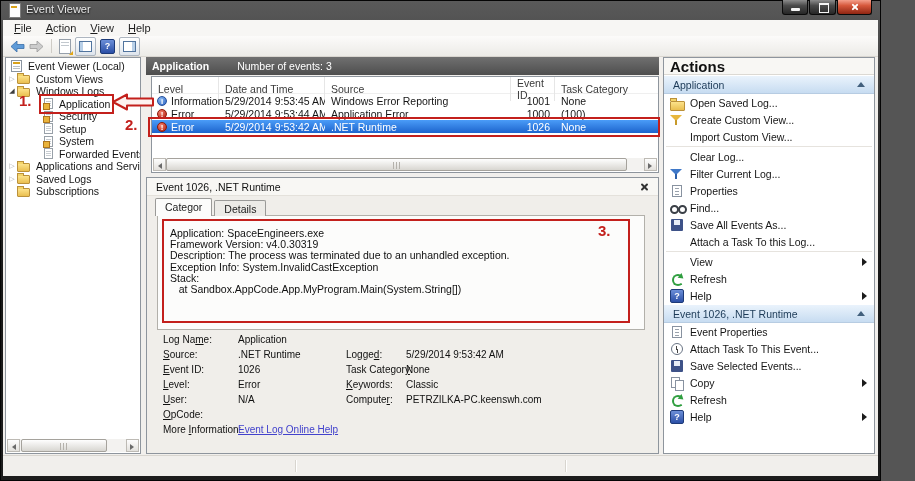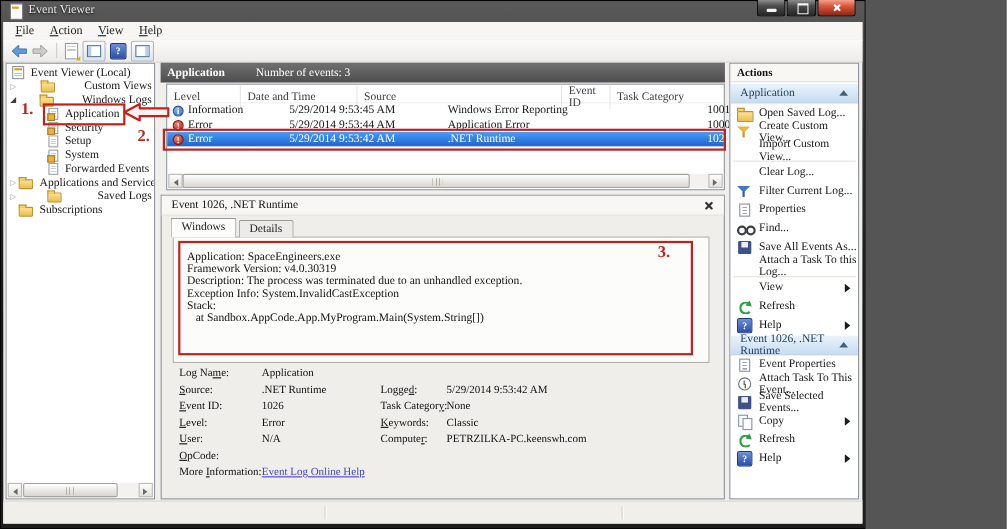--- a/index.html
+++ b/index.html
@@ -1,16 +1,16 @@
 <!DOCTYPE html>
 <html><head>
 <meta charset="utf-8">
 <style>
   html,body{margin:0;padding:0;background:#555;}
-  .screen{position:relative;width:787px;height:481px;font-family:Liberation Serif, serif;overflow:hidden;user-select:none;}
+  .screen{position:relative;width:881px;height:481px;font-family:Liberation Sans, sans-serif;overflow:hidden;user-select:none;}
   
   .frame{position:absolute;inset:0;background:linear-gradient(180deg,#5a5a5a,#2e2e2e 26%,#161616 60%,#1d1d1d);border:1px solid #050505;box-sizing:border-box;}
   .titlebar{position:absolute;left:0;right:0;top:0;height:20px;}
   .title-icon{position:absolute;left:9px;top:3px;width:10px;height:13px;background:#fdfdfd;border:1px solid #7d7d7d;border-radius:1px;}
   .title-icon::after{content:"";position:absolute;left:1px;top:2px;width:6px;height:2px;background:#d9a21b;box-shadow:0 3px 0 -1px #aeb4ba,0 5px 0 -1px #aeb4ba,0 7px 0 -1px #aeb4ba;}
   .title-text{position:absolute;left:26px;top:3px;font-size:11px;color:#eaeaea;text-shadow:0 1px 2px #000;}
   .win-controls{position:absolute;right:9px;top:0;display:flex;gap:1px;}
   .wbtn{height:15px;border:1px solid #0a0a0a;border-top:none;box-sizing:border-box;background:linear-gradient(#8c8c8c,#4a4a4a 40%,#262626);border-radius:0 0 3px 3px;position:relative;}
   .wbtn.min{width:26px;}.wbtn.max{width:27px;}
   .wbtn.close{width:35px;background:linear-gradient(#f4a08c,#d6583c 40%,#8f2512);}
@@ -43,21 +43,21 @@
   .sb-arr.r::after{right:4px;border-left:4px solid #6a6a6a;}
   .sb-thumb{position:absolute;top:0;height:13px;background:linear-gradient(#fefefe,#d8d6d1);border:1px solid #a5a29c;border-radius:2px;box-sizing:border-box;}
   .sb-thumb::after{content:"";position:absolute;left:50%;top:3px;width:9px;height:7px;margin-left:-4px;background:repeating-linear-gradient(90deg,#b4b1ab 0 1px,transparent 1px 3px);}
   
   .tree-panel{position:absolute;left:2px;top:37px;width:136px;bottom:22px;background:#fff;border:1px solid #8e959d;box-sizing:border-box;overflow:hidden;}
   .tree{padding-top:2px;}
   .trow{height:12.5px;display:flex;align-items:center;font-size:10.5px;color:#151515;white-space:nowrap;overflow:hidden;}
   .texp{width:10px;flex:none;text-align:center;font-family:"DejaVu Sans",sans-serif;font-size:7px;color:#a8a8a8;line-height:10px;}
   .texp.exp::after{content:"◢";color:#3d3d3d;}
   .texp.col::after{content:"▷";}
-  .pad1{padding-left:1px;justify-content:space-between;}.pad2{padding-left:38px;}
+  .pad1{padding-left:1px;}.pad2{padding-left:38px;}
   .ticon{flex:none;margin-right:4px;position:relative;box-sizing:border-box;}
   .ticon.root{width:11px;height:12px;background:#fff;border:1px solid #8a94a0;}
   .ticon.root::before{content:"";position:absolute;left:1px;top:1px;width:7px;height:2px;background:#d9a21b;}
   .ticon.root::after{content:"";position:absolute;left:1px;top:5px;width:7px;height:4px;background:repeating-linear-gradient(#b9bfc6 0 1px,transparent 1px 2px);}
   .ticon.folder{width:13px;height:9px;margin-top:2px;background:linear-gradient(#fce28a,#eabf50);border:1px solid #bb913a;border-radius:1px;}
   .ticon.folder::before{content:"";position:absolute;top:-3px;left:-1px;width:5px;height:2px;background:#f4d469;border:1px solid #bb913a;border-bottom:none;}
   .ticon.page{width:9px;height:11px;background:#fff;border:1px solid #98a0a8;}
   .ticon.page::before{content:"";position:absolute;left:1px;top:2px;right:1px;height:6px;background:repeating-linear-gradient(#c8cdd2 0 1px,transparent 1px 2px);}
   .ticon.mark::after{content:"";position:absolute;left:-2px;bottom:-2px;width:5px;height:5px;background:#e9b33b;border:1px solid #ad761e;}
   .tlabel{padding:0 2px;}
@@ -66,21 +66,21 @@
   .list-header{position:absolute;left:0;right:0;top:0;height:18px;background:linear-gradient(#707070,#4e4e4e);color:#fff;display:flex;align-items:center;}
   .lh-title{font-weight:bold;font-size:10.5px;margin-left:6px;}
   .lh-sub{font-size:10.5px;margin-left:28px;}
   .list-area{position:absolute;left:5px;right:0;top:19px;height:97px;background:#fff;border:1px solid #8e959d;box-sizing:border-box;}
   .lcols,.lrow{display:grid;grid-template-columns:64px 106px 186px 44px 1fr;padding-left:3px;font-size:10.5px;}
   .lcols{height:16px;color:#3a3a3a;border-bottom:1px solid #efefef;}
   .lcols span{display:flex;align-items:center;border-right:1px solid #e6e6e6;padding-left:6px;height:100%;box-sizing:border-box;}
   .lcols span:first-child{padding-left:3px;}
   .lcols span.eid{justify-content:flex-end;padding-right:5px;}
   .lcols span:last-child{border-right:none;}
-  .lrow{height:13px;align-items:center;color:#151515;gap:38px;}
+  .lrow{height:13px;align-items:center;color:#151515;}
   .c-level{display:flex;align-items:center;gap:4px;padding-left:2px;}
   .c-date,.c-source,.c-task{padding-left:6px;white-space:nowrap;overflow:hidden;}
   .c-eid{text-align:right;padding-right:5px;}
   .lrow.selected{background:linear-gradient(#4a9cf8,#1d64cd);color:#fff;}
   .lvl-ic{width:10px;height:10px;border-radius:50%;flex:none;color:#fff;font-size:8px;font-weight:bold;line-height:10px;text-align:center;}
   .lvl-ic.info{background:radial-gradient(circle at 35% 30%,#8abaf2,#2a5fc0);border:1px solid #24509c;box-sizing:border-box;}
   .lvl-ic.info::after{content:"i";}
   .lvl-ic.err{background:radial-gradient(circle at 35% 30%,#f4816f,#b01d0c);border:1px solid #8d1708;box-sizing:border-box;}
   .lvl-ic.err::after{content:"!";}
   
@@ -97,21 +97,21 @@
   .desc-text{padding:12px 0 0 12px;font-size:10.5px;line-height:11.2px;color:#101010;}
   .desc-text div{white-space:pre;}
   .fields{position:absolute;top:156px;left:10px;right:13px;bottom:16px;font-size:10px;color:#101010;}
   .frow{position:absolute;left:0;right:0;height:13px;}
   .fl{position:absolute;left:6px;}.fv{position:absolute;left:81px;}
   .fl2{position:absolute;left:189px;}.fv2{position:absolute;left:249px;}
   .acc{text-decoration:underline;}
   .link{color:#4242cc;text-decoration:underline;cursor:pointer;}
   
   .actions{position:absolute;left:660px;right:3px;top:37px;bottom:22px;background:#fff;border:1px solid #8e959d;box-sizing:border-box;overflow:hidden;}
-  .actions-title{height:16px;background:#f8f7f4;border-bottom:1px solid #dcd9d3;display:flex;align-items:center;padding-left:6px;font-size:10px;font-weight:bold;color:#111;}
+  .actions-title{height:16px;background:#f8f7f4;border-bottom:1px solid #dcd9d3;display:flex;align-items:center;padding-left:6px;font-size:15px;font-weight:bold;color:#111;}
   .sec-header{height:17px;background:linear-gradient(#eaf3fc,#c7dcf1);border-top:1px solid #fff;border-bottom:1px solid #b7cce2;display:flex;align-items:center;padding:0 9px;font-size:10.5px;color:#1c3a57;}
   .chev-up{margin-left:auto;width:0;height:0;border-left:4px solid transparent;border-right:4px solid transparent;border-bottom:5px solid #42607d;}
   .act-item{height:17px;display:flex;align-items:center;padding-left:6px;font-size:10.5px;color:#151515;position:relative;}
   .act-sep{height:1px;background:#e6e3de;margin:1px 2px;}
   .aic{width:14px;height:14px;margin-right:6px;flex:none;position:relative;box-sizing:border-box;}
   .sub-arrow{position:absolute;right:7px;top:5px;width:0;height:0;border-top:4px solid transparent;border-bottom:4px solid transparent;border-left:5px solid #1c1c1c;}
   .aic.folder-o{margin-top:2px;}
   .aic.folder-o::before{content:"";position:absolute;left:0;top:4px;width:13px;height:8px;background:linear-gradient(#fce28a,#eabf50);border:1px solid #bb913a;border-radius:1px;}
   .aic.folder-o::after{content:"";position:absolute;left:0;top:1px;width:5px;height:2px;background:#f4d469;border:1px solid #bb913a;border-bottom:none;}
   .aic.funnel-y::before,.aic.funnel-b::before{content:"";position:absolute;left:0;top:2px;border-left:6px solid transparent;border-right:6px solid transparent;border-top:6px solid #e8b73c;}
@@ -298,21 +298,21 @@
           <span class="sb-arr r"></span>
         </div>
       </div>
 
       <div class="detail">
         <div class="detail-title">
           <span>Event 1026, .NET Runtime</span>
           <span class="x-icon"></span>
         </div>
         <div class="tabs">
-          <span class="tab active">Windows</span>
+          <span class="tab active">Categor</span>
           <span class="tab inactive">Details</span>
         </div>
         <div class="desc-box">
           <div class="desc-text">
             <div>Application: SpaceEngineers.exe</div>
             <div>Framework Version: v4.0.30319</div>
             <div>Description: The process was terminated due to an unhandled exception.</div>
             <div>Exception Info: System.InvalidCastException</div>
             <div>Stack:</div>
             <div>   at Sandbox.AppCode.App.MyProgram.Main(System.String[])</div>

